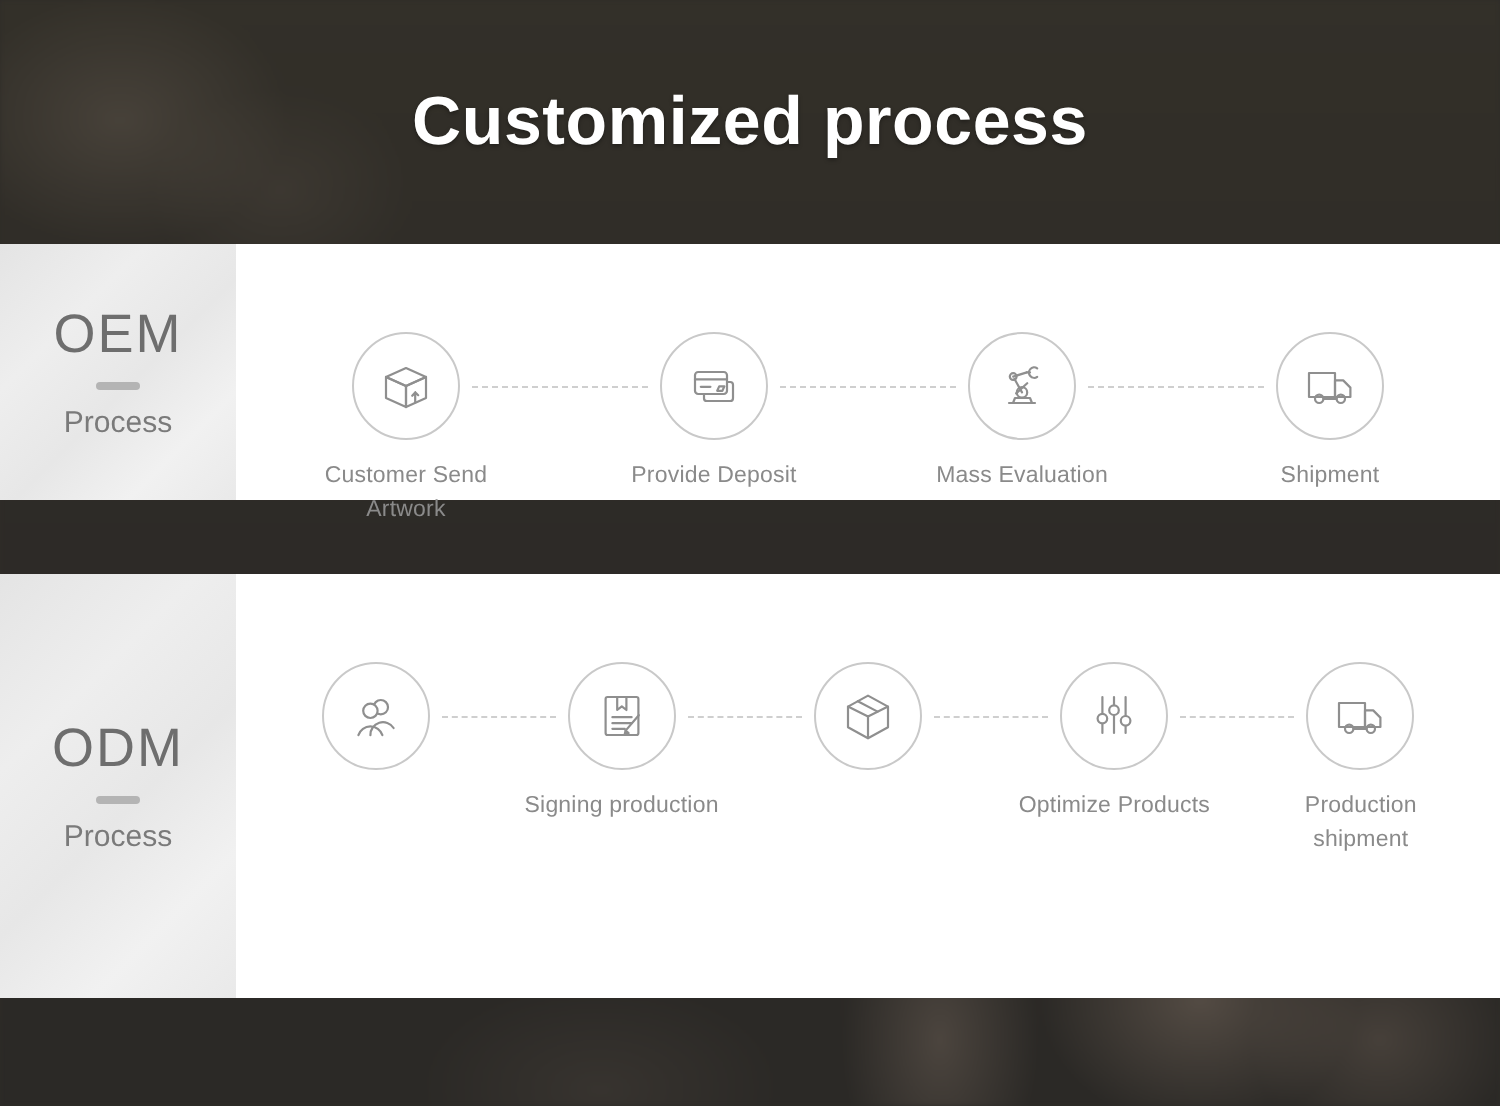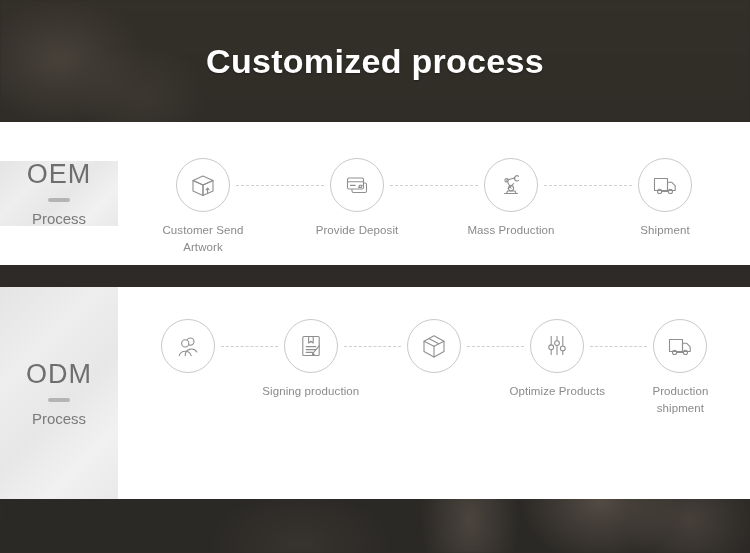--- a/index.html
+++ b/index.html
@@ -44,21 +44,21 @@
     letter-spacing:0.3px;
     text-shadow:0 1px 2px rgba(0,0,0,0.35);
   }
 
   
   .band {
     position:absolute; left:0; width:750px;
     background:#ffffff;
     display:flex;
   }
-  .band-oem { top:122px; height:143px;align-items:center; }
+  .band-oem { top:122px; height:128px; }
   .band-odm { top:287px; height:212px; }
 
   .label-panel {
     width:118px;
     flex:0 0 118px;
     background:linear-gradient(135deg,#e4e4e4 0%,#eeeeee 30%,#e7e7e7 55%,#f1f1f1 78%,#e9e9e9 100%);
     display:flex; flex-direction:column;
     align-items:center; justify-content:center;
   }
   .label-main {
@@ -79,21 +79,21 @@
     color:#7a7a7a;
     font-weight:400;
     line-height:1;
   }
 
   .steps {
     flex:1;
     display:flex;
     align-items:flex-start;
     justify-content:space-between;
-    padding:5px 8px;
+    padding:17px 8px;
   }
 
   .step {
     flex:1 1 0;
     display:flex; flex-direction:column; align-items:center;
     position:relative;
   }
   .band-oem .step { padding-top:27px; }
   .band-odm .step { padding-top:27px; }
 
@@ -192,21 +192,21 @@
               <circle cx="15" cy="18.2" r="2.6"></circle>
               <path d="M15 18.2 L11.2 11.4"></path>
               <circle cx="10.6" cy="10.3" r="1.7"></circle>
               <path d="M10.6 10.3 L17.4 8.2"></path>
               <path d="M17.4 8.2 L19 8.2"></path>
               <path d="M22.6 6.2 a2.6 2.6 0 1 0 0 4.2"></path>
               <path d="M12.1 18.7 L17.6 13.6"></path>
             </svg>
           </span>
         </div>
-        <div class="step-label">Mass Production</div>
+        <div class="step-label">Mass Evaluation</div>
         <div class="connector"></div>
       </div>
 
       <div class="step">
         <div class="step-circle">
           <span>
             <svg width="30" height="30" viewBox="0 0 30 30" fill="none" stroke="#8f8f8f" stroke-width="1.1" stroke-linejoin="round" stroke-linecap="round">
               <path d="M4.5 8.5 H17.5 V20.5 H4.5 Z"></path>
               <path d="M17.5 12.2 H21.6 L25.2 15.8 V20.5 H17.5 Z"></path>
               <circle cx="9.6" cy="21.4" r="2.1"></circle>

